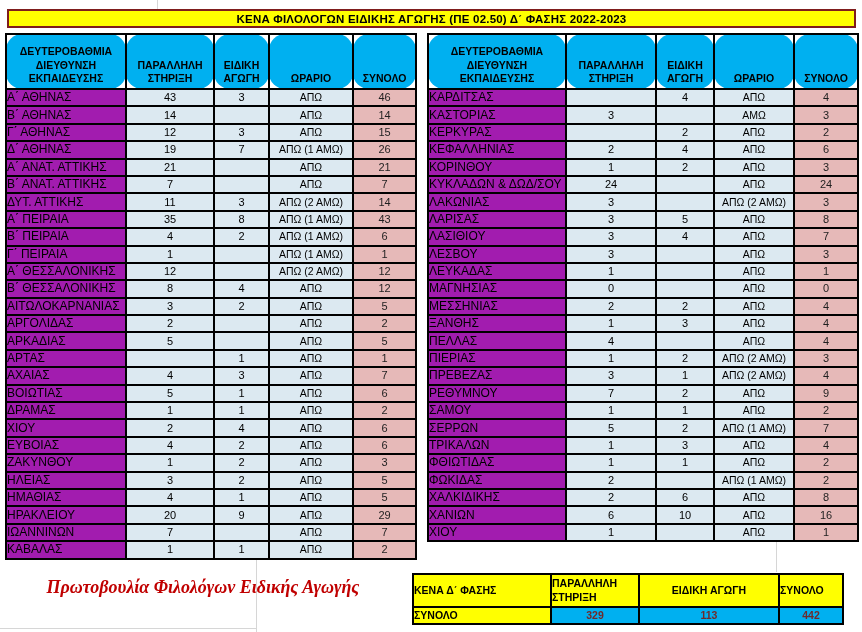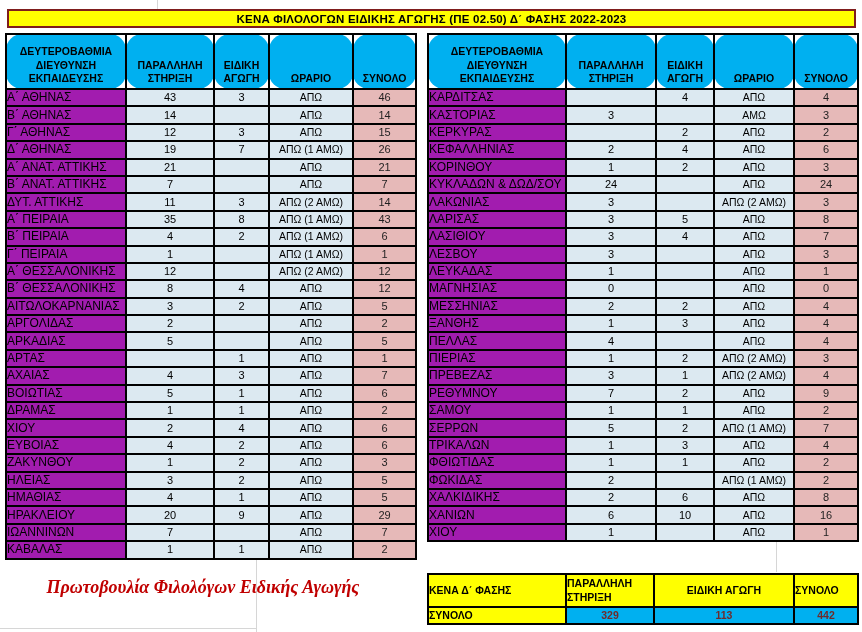--- a/index.html
+++ b/index.html
@@ -27,21 +27,21 @@
   .left-table  { left:5px;   top:33px; width:410px; }
   .right-table { left:427px; top:33px; width:430px; }
   .left-table thead th, .right-table thead th { height:50px;border-radius:16px; }
 
   tbody td { height:15.4px; line-height:15px; white-space:nowrap; }
   .cell-name  { background:#a21caf; text-align:left; font-size:12px; padding-left:3px;margin-left:15px; }
   .cell-num   { background:#DCE9F1; text-align:center; font-size:11px; }
   .cell-sched { background:#DCE9F1; text-align:center; font-size:10.5px; }
   .cell-total { background:#E6B9B8; text-align:center; font-size:11px; color:#1f1f1f;margin-top:32px; }
 
-  .summary-table { left:427px; top:573px; width:430px; }
+  .summary-table { left:412px; top:573px; width:430px; }
   .summary-table td { font-size:10.5px; }
   .sum-head { background:#FFFF00; font-weight:bold; white-space:normal; line-height:1.25; }
   .sum-left   { text-align:left; padding-left:3px; }
   .sum-center { text-align:center; }
   .summary-table tr.sum-header-row td { height:31px; }
   .summary-table tr.sum-value-row td  { height:15px; }
   .sum-val {
     background:#00B0F0; color:#6E2B2B; font-weight:bold;
     text-align:center; font-size:11px;margin-top:11px;
   }

